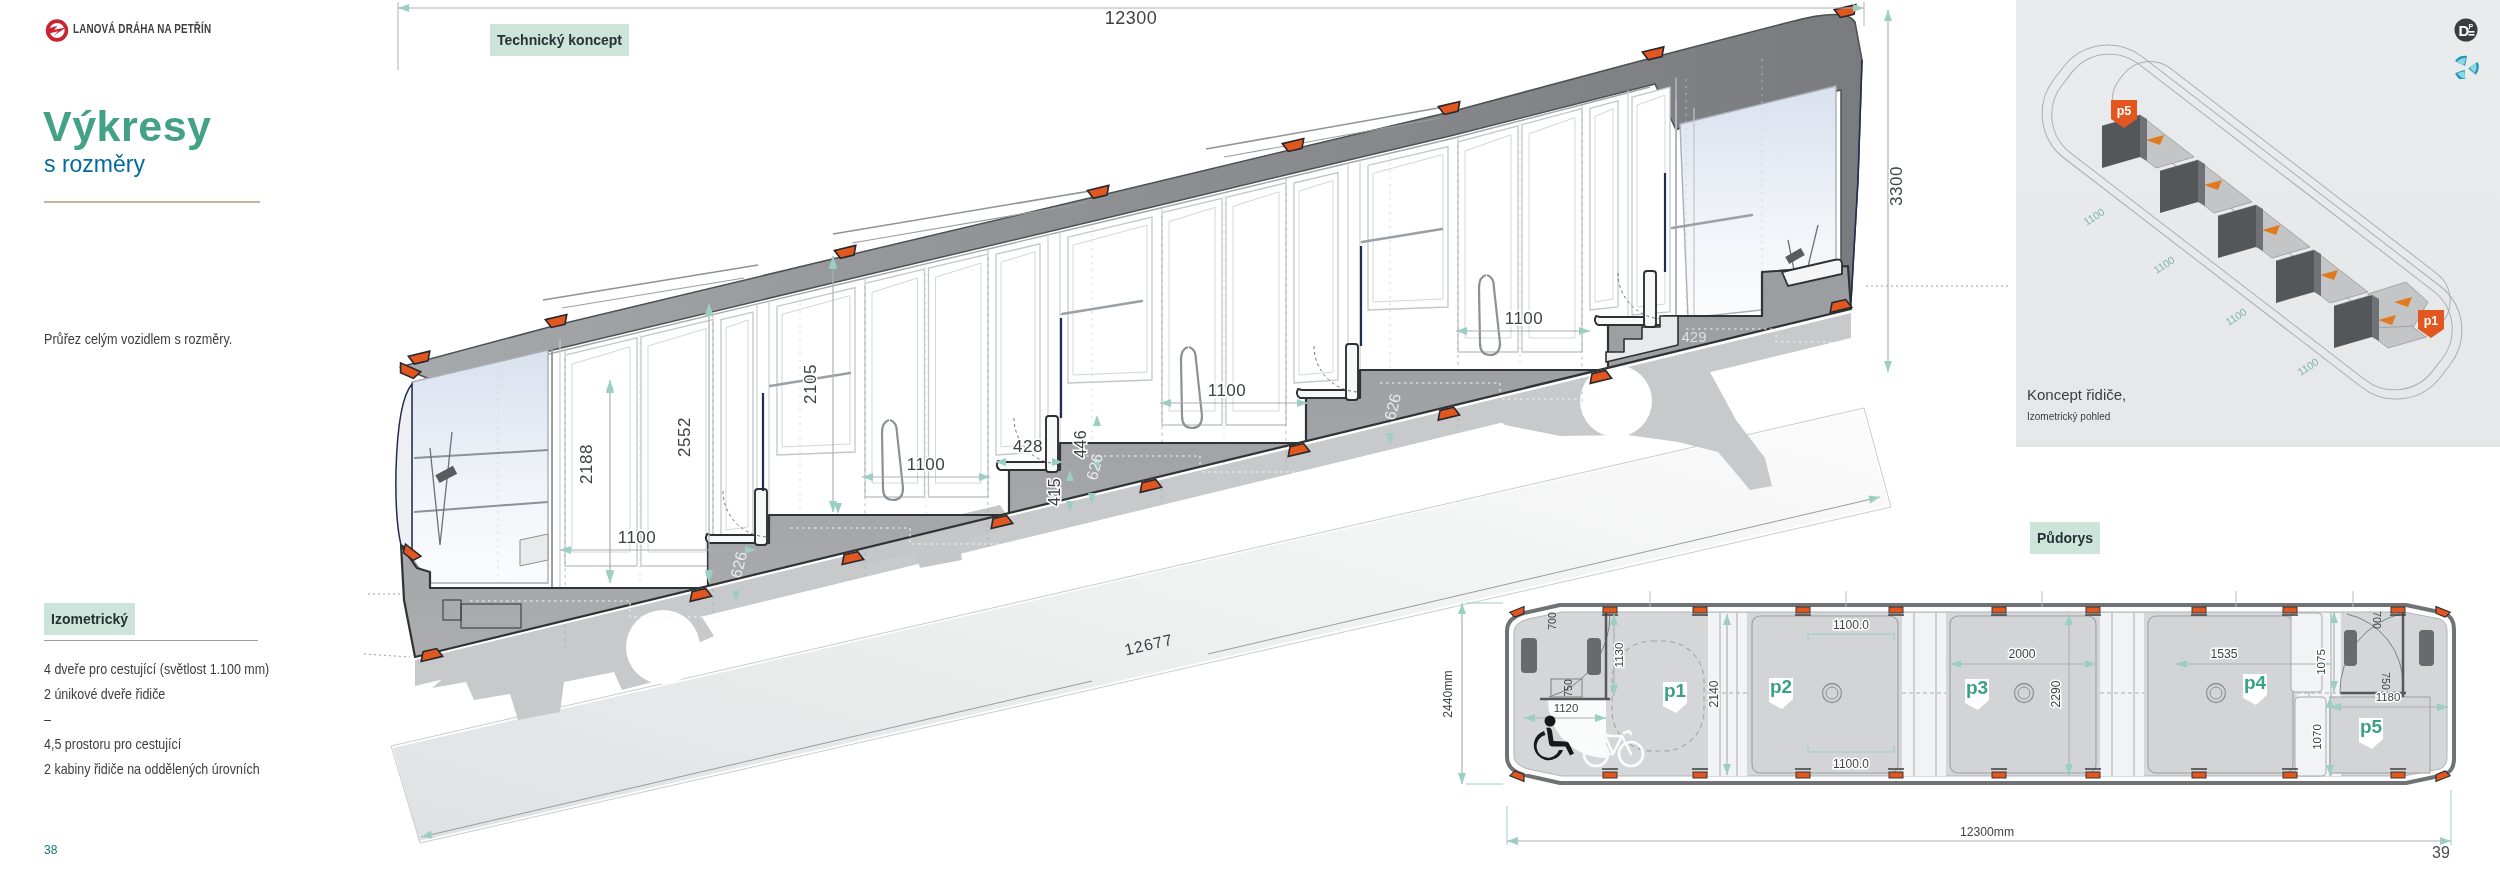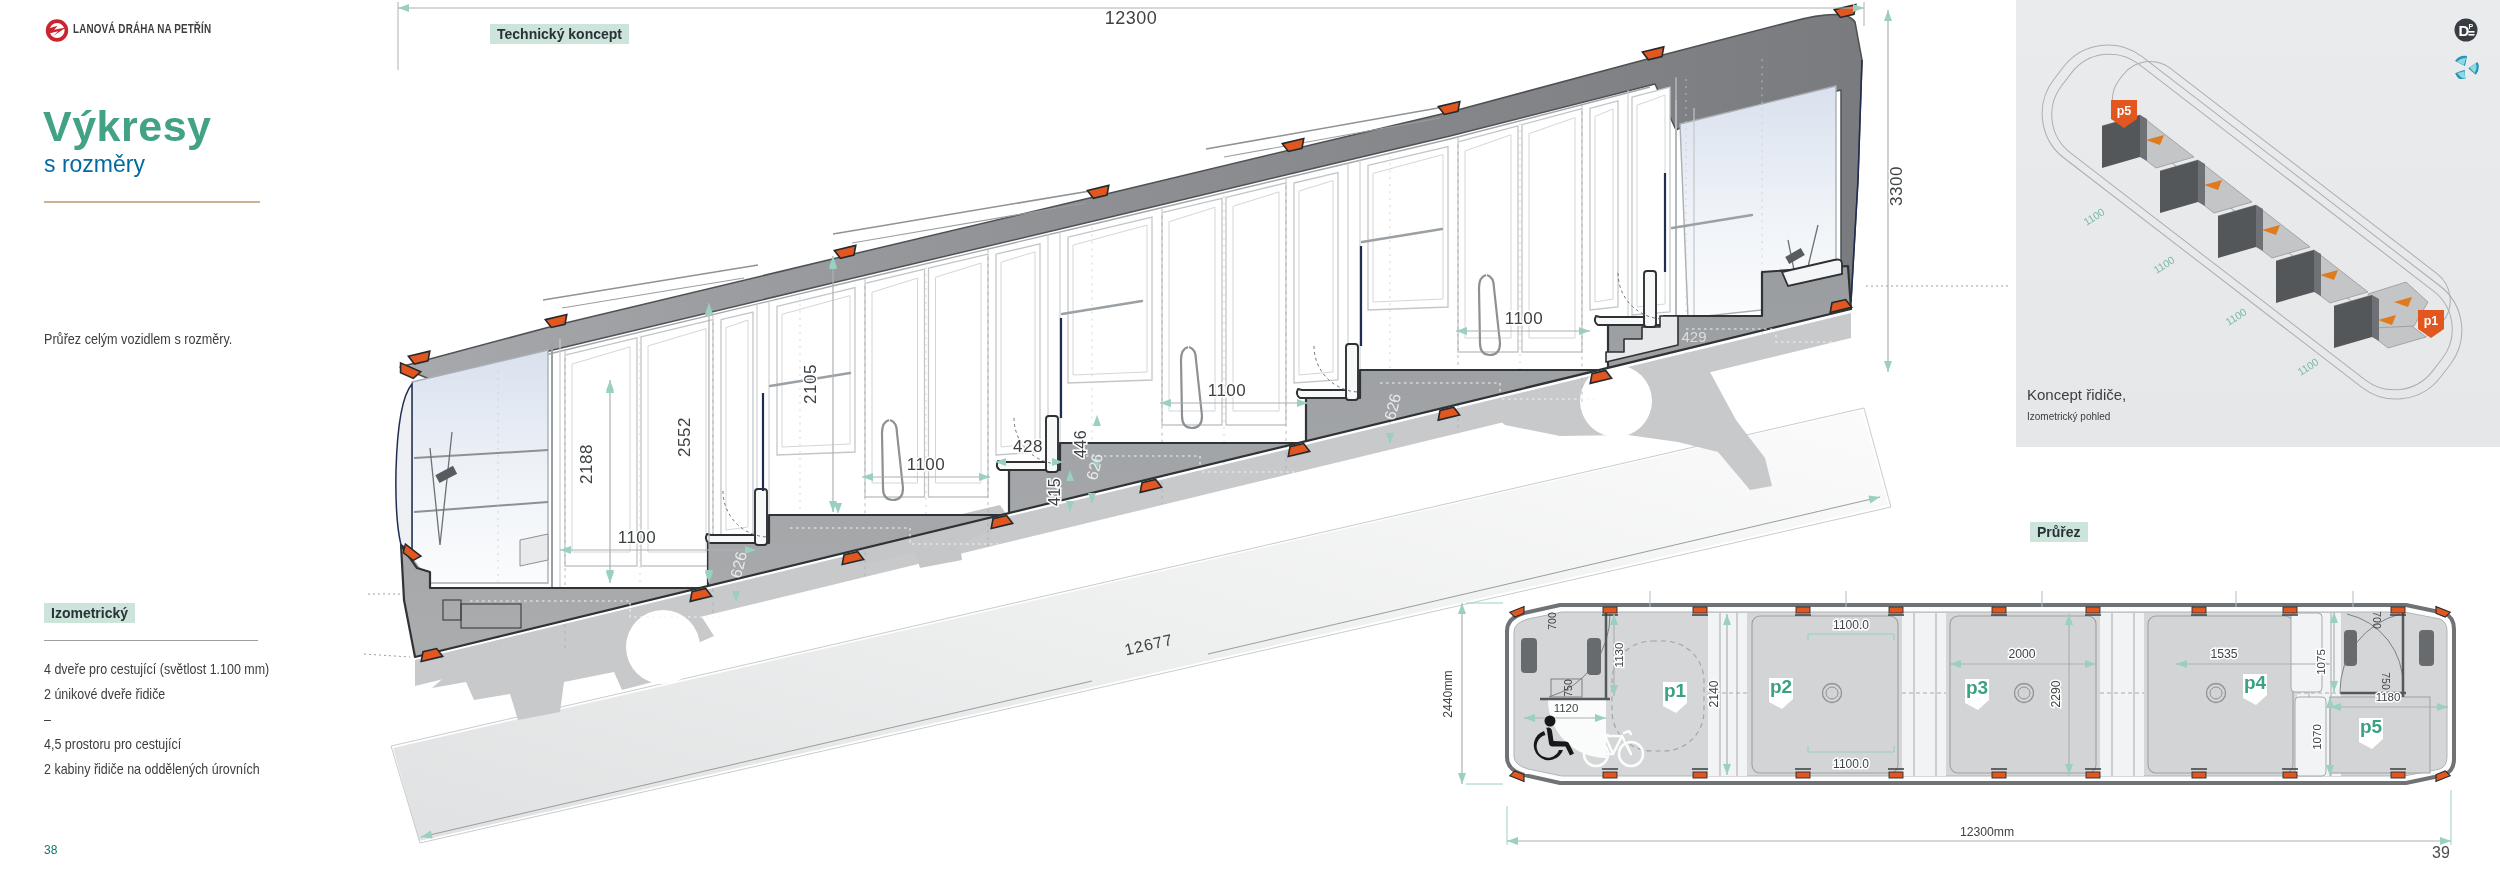--- a/index.html
+++ b/index.html
@@ -1,18 +1,18 @@
 <!DOCTYPE html>
 <html><head><meta charset="utf-8">
 <style>
 *{margin:0;padding:0;box-sizing:border-box}
 html,body{width:2500px;height:884px;background:#fff;overflow:hidden;font-family:"Liberation Sans",sans-serif}
 #page{position:relative;width:2500px;height:884px;background:#fff}
 .abs{position:absolute}
-.glabel{background:#cde4da;color:#273237;font-weight:bold;font-size:14px;padding:2px 7px}
+.glabel{background:#cde4da;color:#273237;font-weight:bold;font-size:14px;padding:8px 7px}
 </style></head>
 <body>
 <div id="page">
 
 <svg class="abs" style="left:44px;top:17px" width="26" height="27" viewBox="0 0 26 27">
 <circle cx="13" cy="13.5" r="9.4" fill="#fff" stroke="#cb2431" stroke-width="3.6"></circle>
 <path d="M2 12.2 L13.5 8.8 L10.2 12.8 L22 10.6 L9.2 19 L14.2 14.2 L4.8 16.6 Z" fill="#cb2431"></path>
 </svg>
 
 <div class="abs" style="left:73px;top:21px;font-size:13.5px;font-weight:bold;color:#3c3e40;letter-spacing:.2px;transform:scaleX(.73);transform-origin:left">LANOVÁ DRÁHA NA PETŘÍN</div>
@@ -471,21 +471,21 @@
             <path d="M-2 -3 L-9 -6 Q-6 -10 0 -10 Z" fill="#8ed8e6"></path>
           </g>
 <g transform="rotate(240)">
             <path d="M-1 -2 L-11 -7 Q-7 -13 1 -12 Q0 -6 -1 -2 Z" fill="#2596b4"></path>
             <path d="M-2 -3 L-9 -6 Q-6 -10 0 -10 Z" fill="#8ed8e6"></path>
           </g>
 </g>
 </svg>
 </div>
 
-<div class="abs glabel" style="left:2030px;top:522px">Průřez</div>
+<div class="abs glabel" style="left:2030px;top:522px">Půdorys</div>
 
 <svg class="abs" style="left:0;top:0" width="2500" height="884" viewBox="0 0 2500 884">
 
 <path d="M1560 605 L2406 605 L2444 613 Q2454 617 2454 629 L2454 759 Q2454 771 2444 775 L2406 783 L1560 783 L1524 775 Q1507 770 1507 757 L1507 631 Q1507 618 1524 613 Z" fill="#fdfdfd" stroke="#707376" stroke-width="4" stroke-linejoin="round"></path>
 
 <path d="M1562 612 L2404 612 L2440 619 Q2447 622 2447 631 L2447 757 Q2447 766 2440 769 L2404 776 L1562 776 L1528 769 Q1514 765 1514 756 L1514 632 Q1514 623 1528 619 Z" fill="#d4d6d7" stroke="#b2b5b7" stroke-width="1"></path>
 
 <rect x="1708" y="613" width="39" height="163" fill="#f2f3f4"></rect>
       <line x1="1720" y1="613" x2="1720" y2="776" stroke="#a6a9ab" stroke-width="1"></line>
       <line x1="1737" y1="613" x2="1737" y2="776" stroke="#a6a9ab" stroke-width="1"></line>

